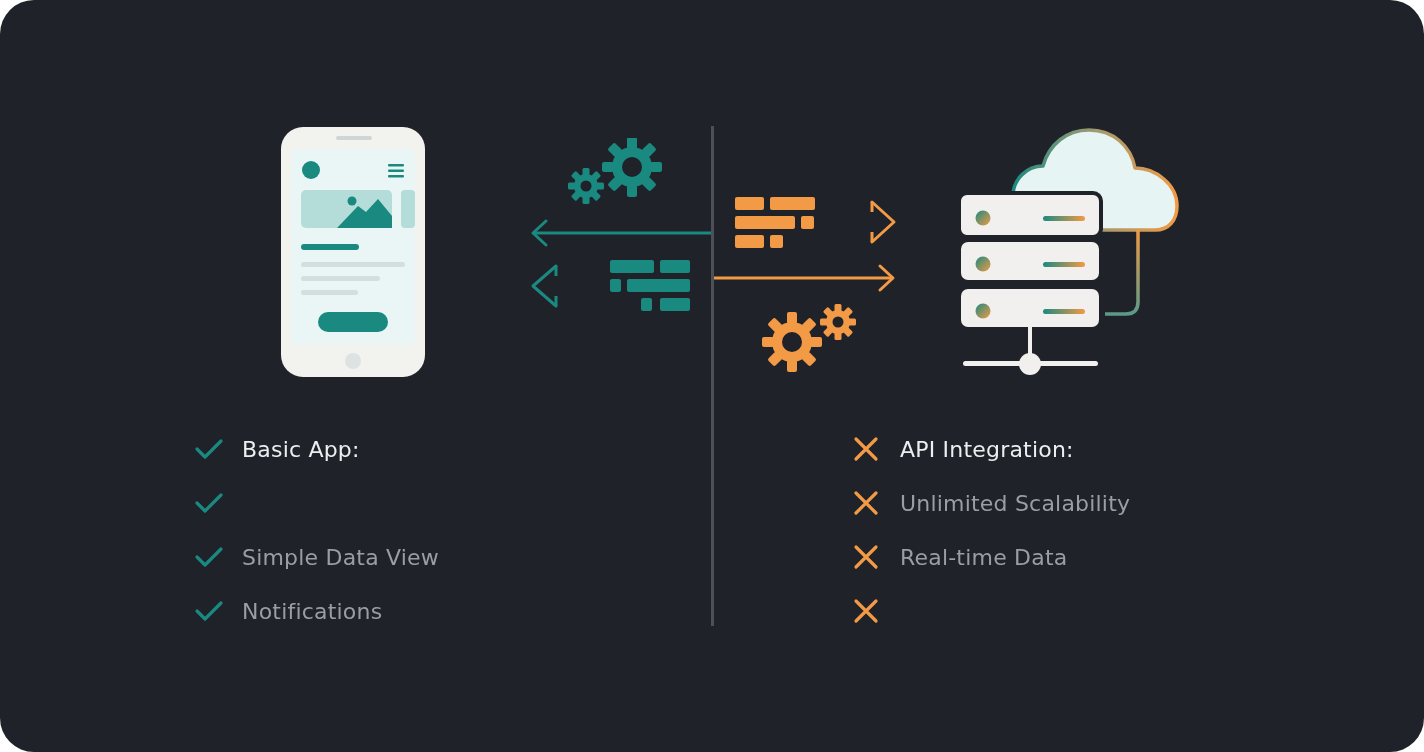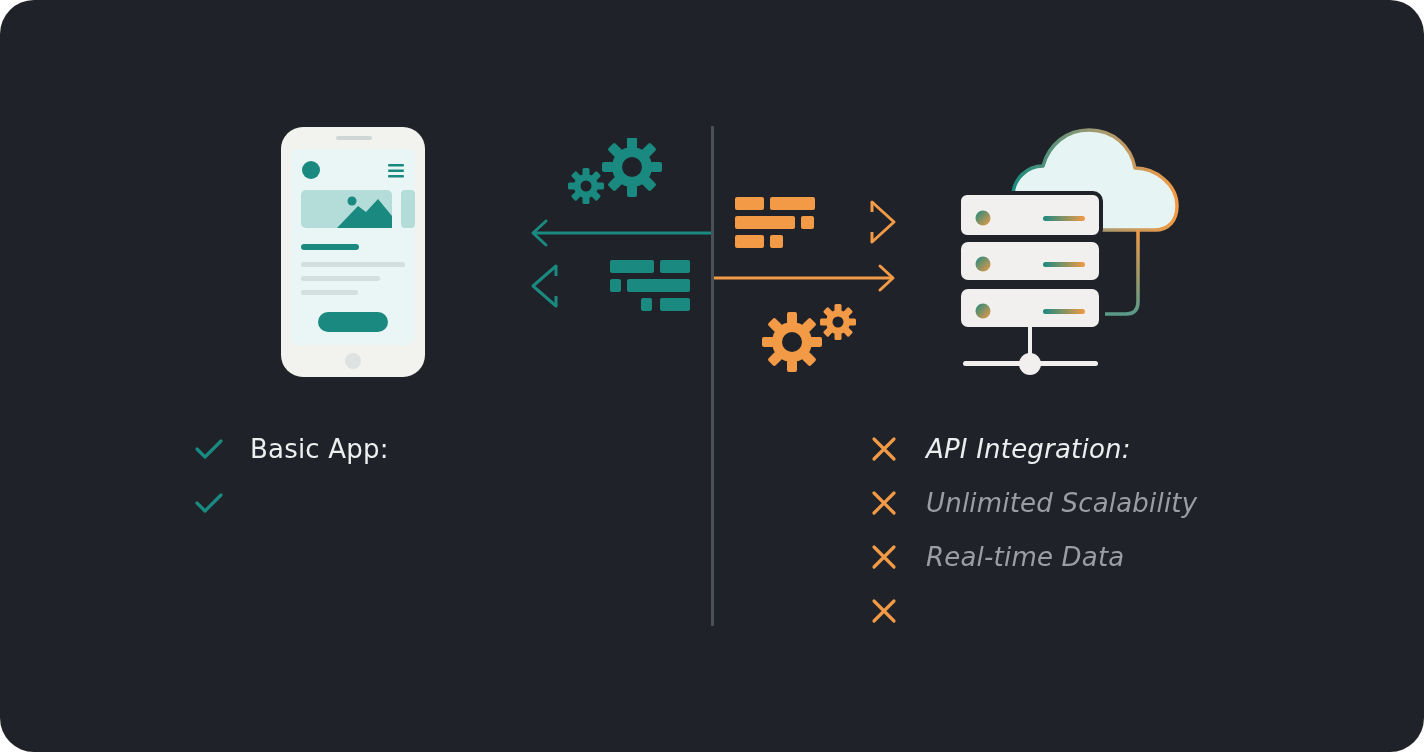--- a/index.html
+++ b/index.html
@@ -3,21 +3,21 @@
 <meta charset="utf-8">
 <style>
   html, body { margin: 0; padding: 0; background: #ffffff; }
   body { width: 1424px; height: 752px; position: relative; overflow: hidden; font-family: "DejaVu Sans", "Liberation Sans", sans-serif; }
   .card { position: absolute; left: 0; top: 0; width: 1424px; height: 752px; background: #1f2228; border-radius: 34px; overflow: hidden; }
   .divider { position: absolute; left: 711px; top: 126px; width: 3px; height: 500px; background: #4b4f56; }
   .abs { position: absolute; }
   .list { position: absolute; }
   .list-item { display: flex; align-items: center; height: 54px; }
   .list-icon { width: 48px; display: flex; align-items: center; }
-  .list-text { font-size: 26px; color: #9a9ea4; letter-spacing: 0.2px; white-space: nowrap; margin-left: 8px; }
+  .list-text { font-size: 22px; color: #9a9ea4; letter-spacing: 0.2px; white-space: nowrap; }
   .list-text.heading { color: #eceef0; }
   svg { display: block; }
 </style>
 </head>
 <body>
 
 <div class="card">
 
   <div class="abs" style="left:280px;top:126px;">
     <svg width="146" height="252" viewBox="0 0 146 252">
@@ -230,23 +230,39 @@
       </span>
       <span class="list-text heading">Basic App:</span>
     </div>
     <div class="list-item">
       <span class="list-icon">
         <svg width="30" height="24" viewBox="0 0 30 24">
             <polyline points="3,12 11,20 27,4" fill="none" stroke="#1a8a80" stroke-width="3.2" stroke-linecap="round" stroke-linejoin="round"></polyline>
           </svg>
       </span>
     </div>
-  </div>
-
-  <div class="list" style="left:870px;top:422px;font-style:italic;">
+    <div class="list-item">
+      <span class="list-icon">
+        <svg width="30" height="24" viewBox="0 0 30 24">
+            <polyline points="3,12 11,20 27,4" fill="none" stroke="#1a8a80" stroke-width="3.2" stroke-linecap="round" stroke-linejoin="round"></polyline>
+          </svg>
+      </span>
+      <span class="list-text">Simple Data View</span>
+    </div>
+    <div class="list-item">
+      <span class="list-icon">
+        <svg width="30" height="24" viewBox="0 0 30 24">
+            <polyline points="3,12 11,20 27,4" fill="none" stroke="#1a8a80" stroke-width="3.2" stroke-linecap="round" stroke-linejoin="round"></polyline>
+          </svg>
+      </span>
+      <span class="list-text">Notifications</span>
+    </div>
+  </div>
+
+  <div class="list" style="left:852px;top:422px;">
     <div class="list-item">
       <span class="list-icon">
         <svg width="28" height="28" viewBox="0 0 28 28">
             <path d="M4 4 L24 24 M24 4 L4 24" stroke="#f29a45" stroke-width="3.2" stroke-linecap="round"></path>
           </svg>
       </span>
       <span class="list-text heading">API Integration:</span>
     </div>
     <div class="list-item">
       <span class="list-icon">

